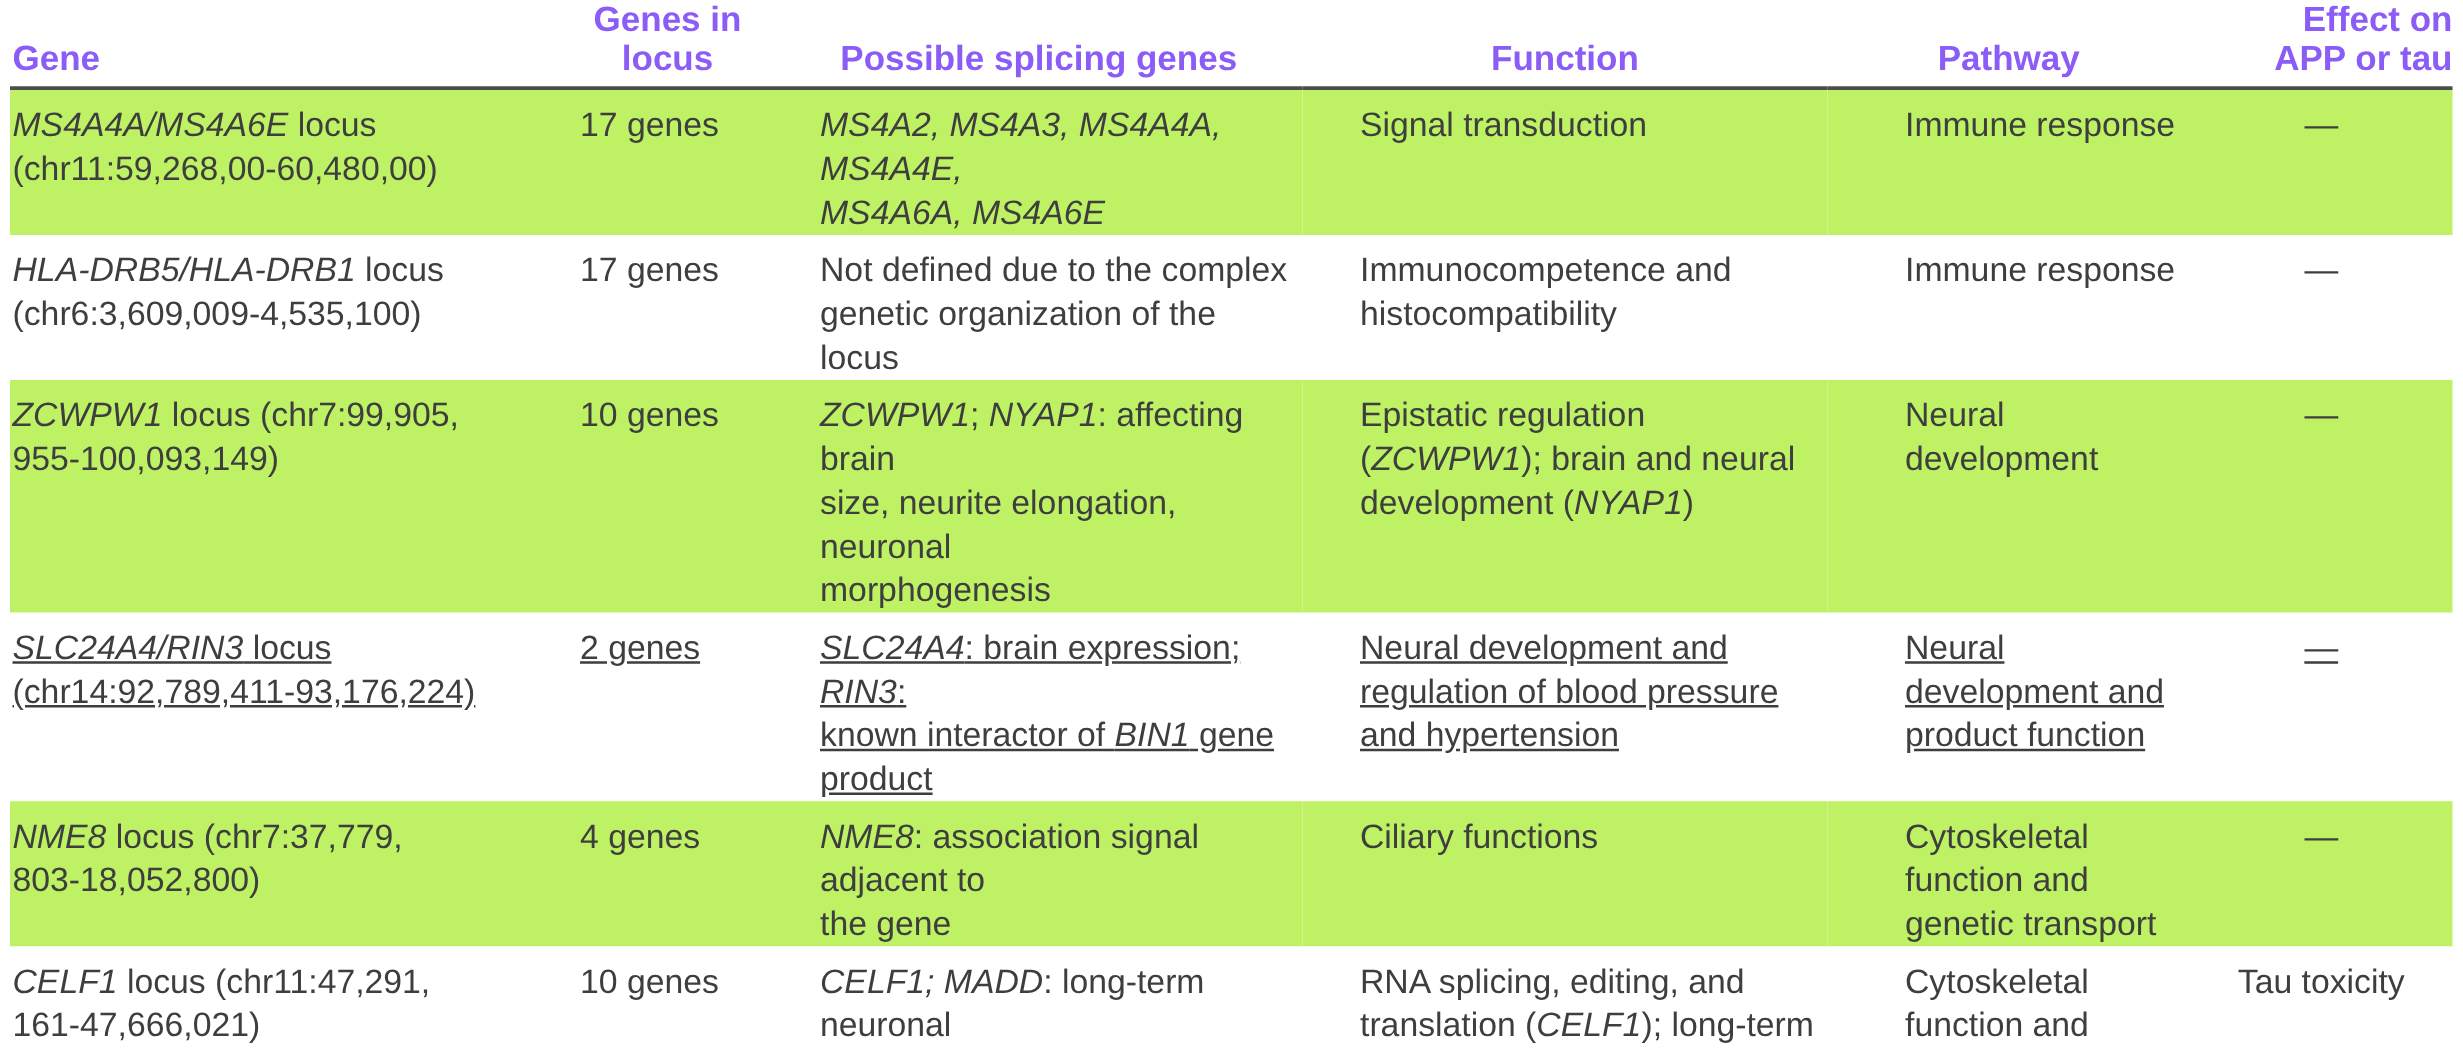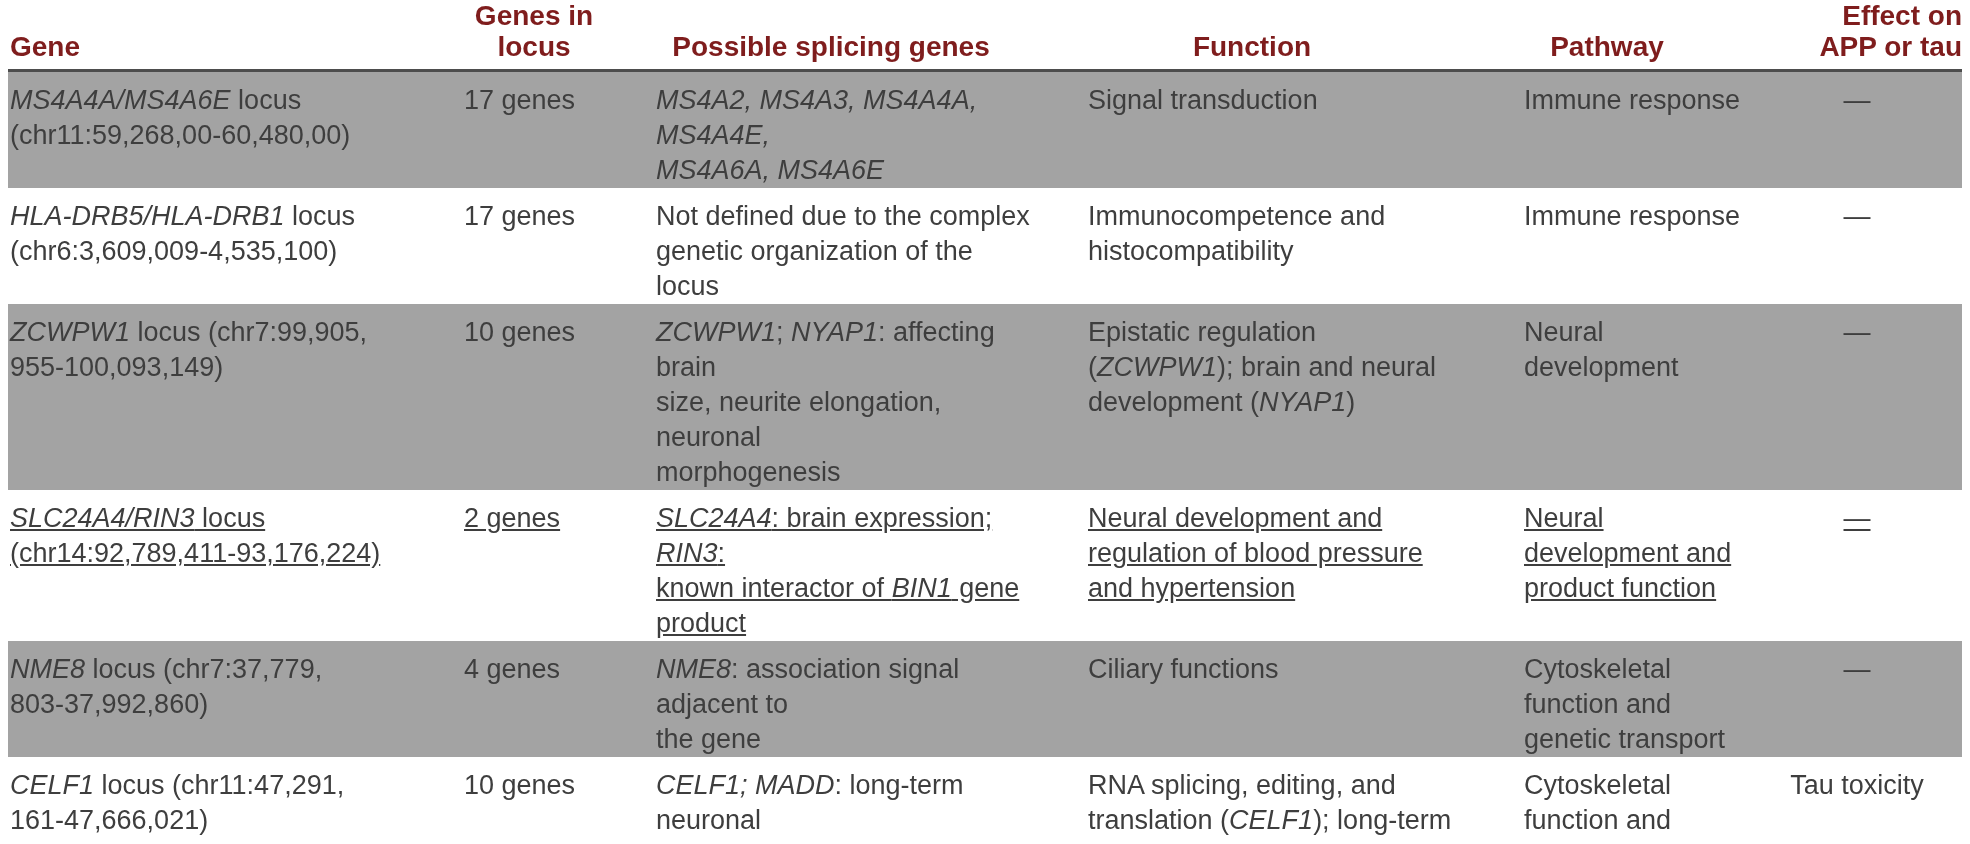--- a/index.html
+++ b/index.html
@@ -10,31 +10,31 @@
   }
   .wrap{padding:0 8px;}
   table{border-collapse:collapse;table-layout:fixed;width:1954px;}
   col.c-gene{width:440px;}
   col.c-count{width:172px;}
   col.c-cand{width:422px;}
   col.c-func{width:420px;}
   col.c-path{width:290px;}
   col.c-effect{width:210px;}
   thead th{
-    font-weight:bold;color:#7f1d1d;font-size:28px;line-height:31px;
+    font-weight:bold;color:#8b5cf6;font-size:28px;line-height:31px;
     vertical-align:bottom;padding:0 0 7px 0;height:62px;box-sizing:border-box;
     border-bottom:3px solid #4d4d4d;text-align:center;
   }
   thead th.h-gene{text-align:left;padding-left:2px;}
   thead th.h-effect{text-align:right;padding-left:14px;}
   tbody td{
     vertical-align:top;font-size:27px;line-height:35px;
     padding:11px 0 0 0;box-sizing:border-box;
   }
-  tbody tr.shaded td{background:#a3a3a3;}
+  tbody tr.shaded td{background:#bef264;}
   tbody tr:nth-child(1){height:103px;}
   tbody tr:nth-child(2){height:85px;}
   tbody tr:nth-child(3){height:119px;}
   tbody tr:nth-child(4){height:120px;text-decoration:underline;}
   tbody tr:nth-child(5){height:96px;}
   tbody tr:nth-child(6){height:104px;}
   tbody tr:last-child td{border-bottom:2px solid #9b9b9b;}
   td.gene{padding-left:2px;}
   td.count{padding-left:16px;}
   td.cand{padding-left:36px;margin-top:36px;}
@@ -93,21 +93,21 @@
         </tr>
         <tr>
           <td class="gene"><span class="i">SLC24A4/RIN3</span><span> locus</span><br><span>(chr14:92,789,411-93,176,224)</span></td>
           <td class="count">2 genes</td>
           <td class="cand"><span class="i">SLC24A4</span><span>: brain expression; </span><span class="i">RIN3</span><span>:</span><br><span>known interactor of </span><span class="i">BIN1</span><span> gene</span><br><span>product</span></td>
           <td class="func"><span>Neural development and</span><br><span>regulation of blood pressure</span><br><span>and hypertension</span></td>
           <td class="path"><span>Neural</span><br><span>development and</span><br><span>product function</span></td>
           <td class="effect">—</td>
         </tr>
         <tr class="shaded">
-          <td class="gene"><span class="i">NME8</span><span> locus (chr7:37,779,</span><br><span>803-37,992,860)</span></td>
+          <td class="gene"><span class="i">NME8</span><span> locus (chr7:37,779,</span><br><span>803-18,052,800)</span></td>
           <td class="count">4 genes</td>
           <td class="cand"><span class="i">NME8</span><span>: association signal adjacent to</span><br><span>the gene</span></td>
           <td class="func"><span>Ciliary functions</span></td>
           <td class="path"><span>Cytoskeletal</span><br><span>function and</span><br><span>genetic transport</span></td>
           <td class="effect">—</td>
         </tr>
         <tr>
           <td class="gene"><span class="i">CELF1</span><span> locus (chr11:47,291,</span><br><span>161-47,666,021)</span></td>
           <td class="count">10 genes</td>
           <td class="cand"><span class="i">CELF1; MADD</span><span>: long-term neuronal</span><br></td>

